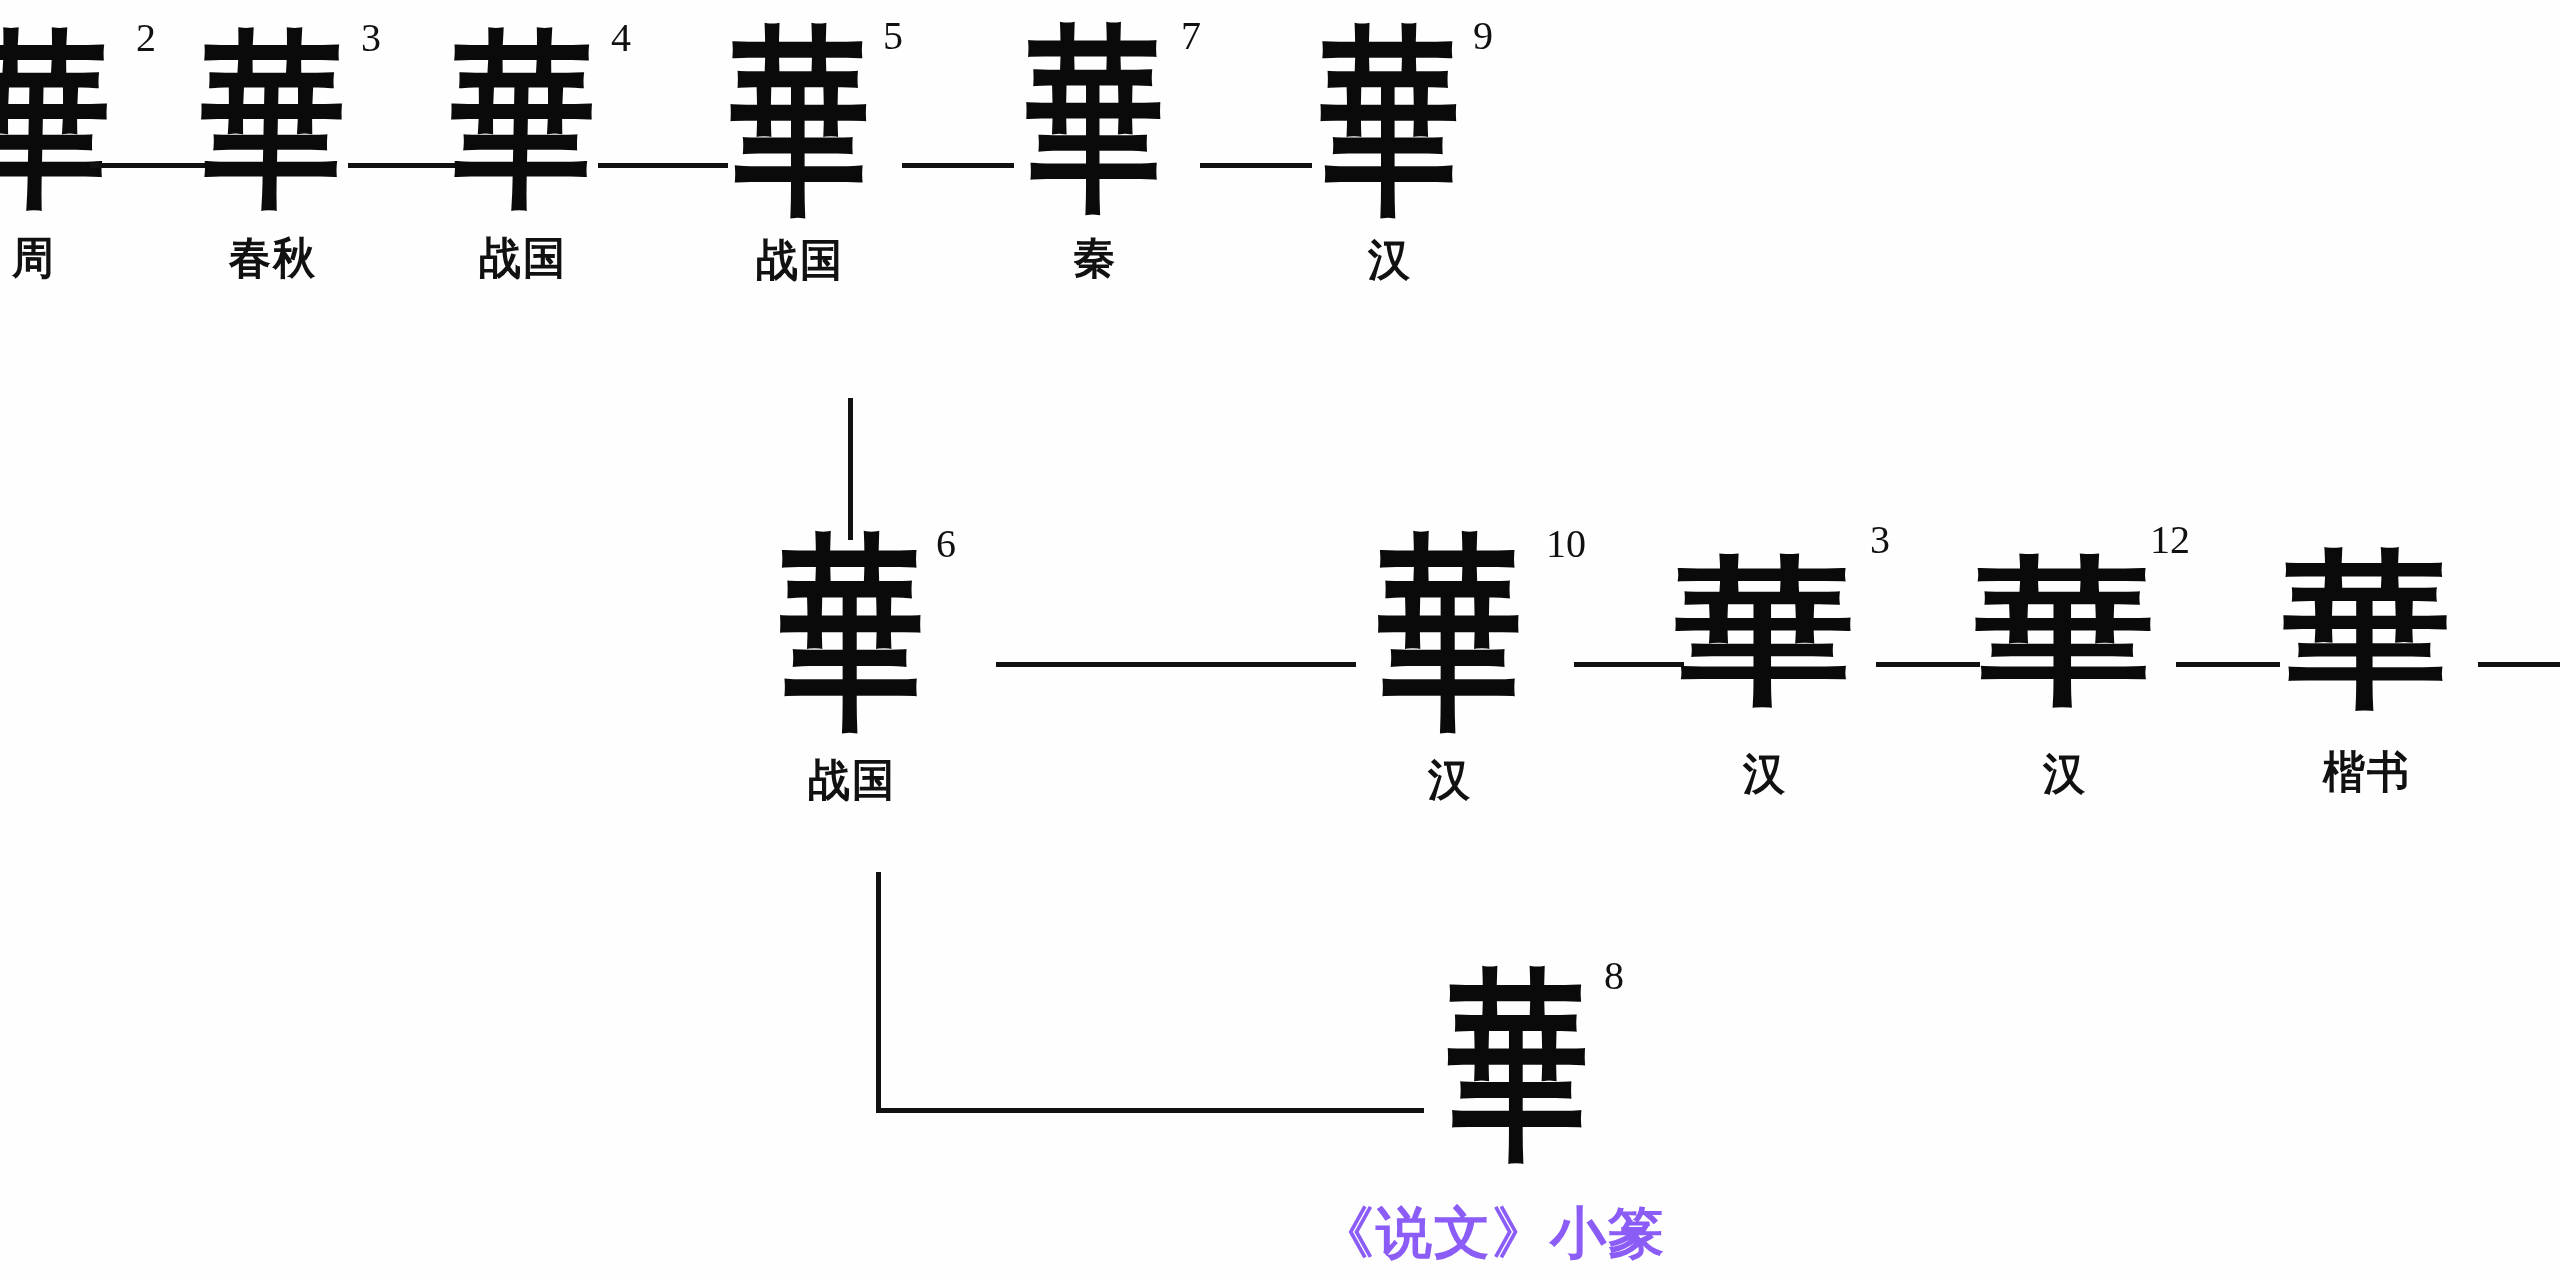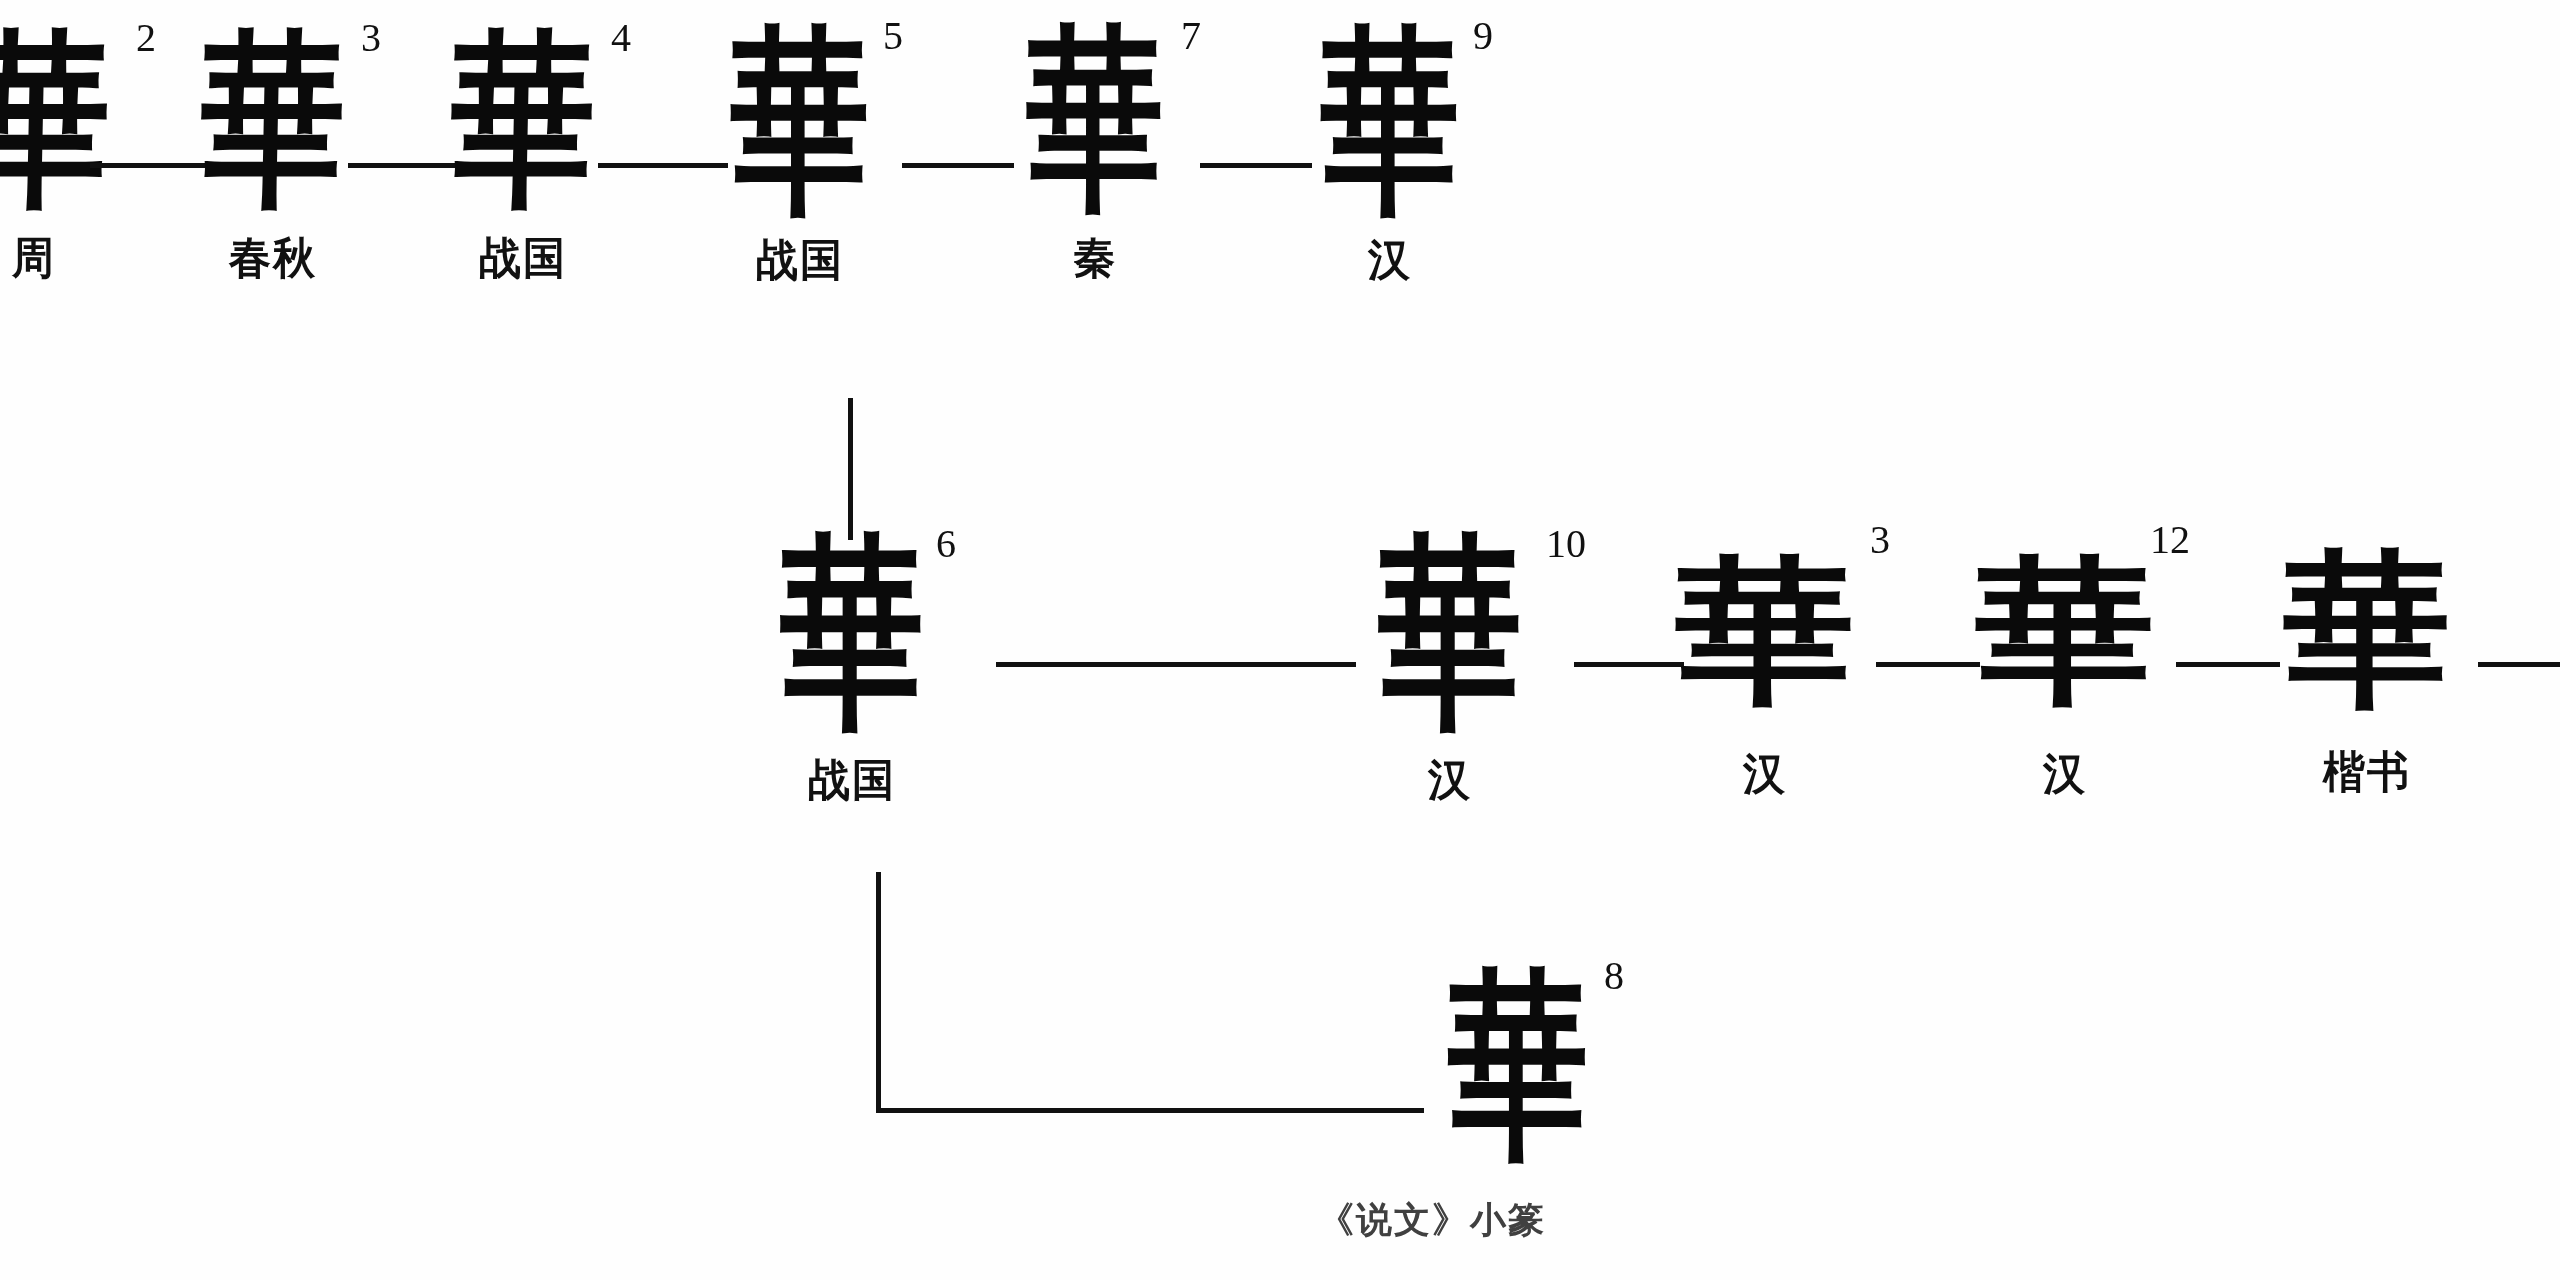--- a/index.html
+++ b/index.html
@@ -69,22 +69,22 @@
     font-weight:700;
     font-size:40px;
     color:#111;
     letter-spacing:2px;
     transform:scaleY(1.05);
   }
   .caption-sw{
     position:absolute;
     font-family:Liberation Sans, sans-serif;
     font-weight:700;
-    font-size:36px;
-    color:#404040;
+    font-size:56px;
+    color:#8b5cf6;
     letter-spacing:2px;
     white-space:nowrap;
   }
 
   
   .hline{
     position:absolute;
     height:5px;
     background:#111;
   }

